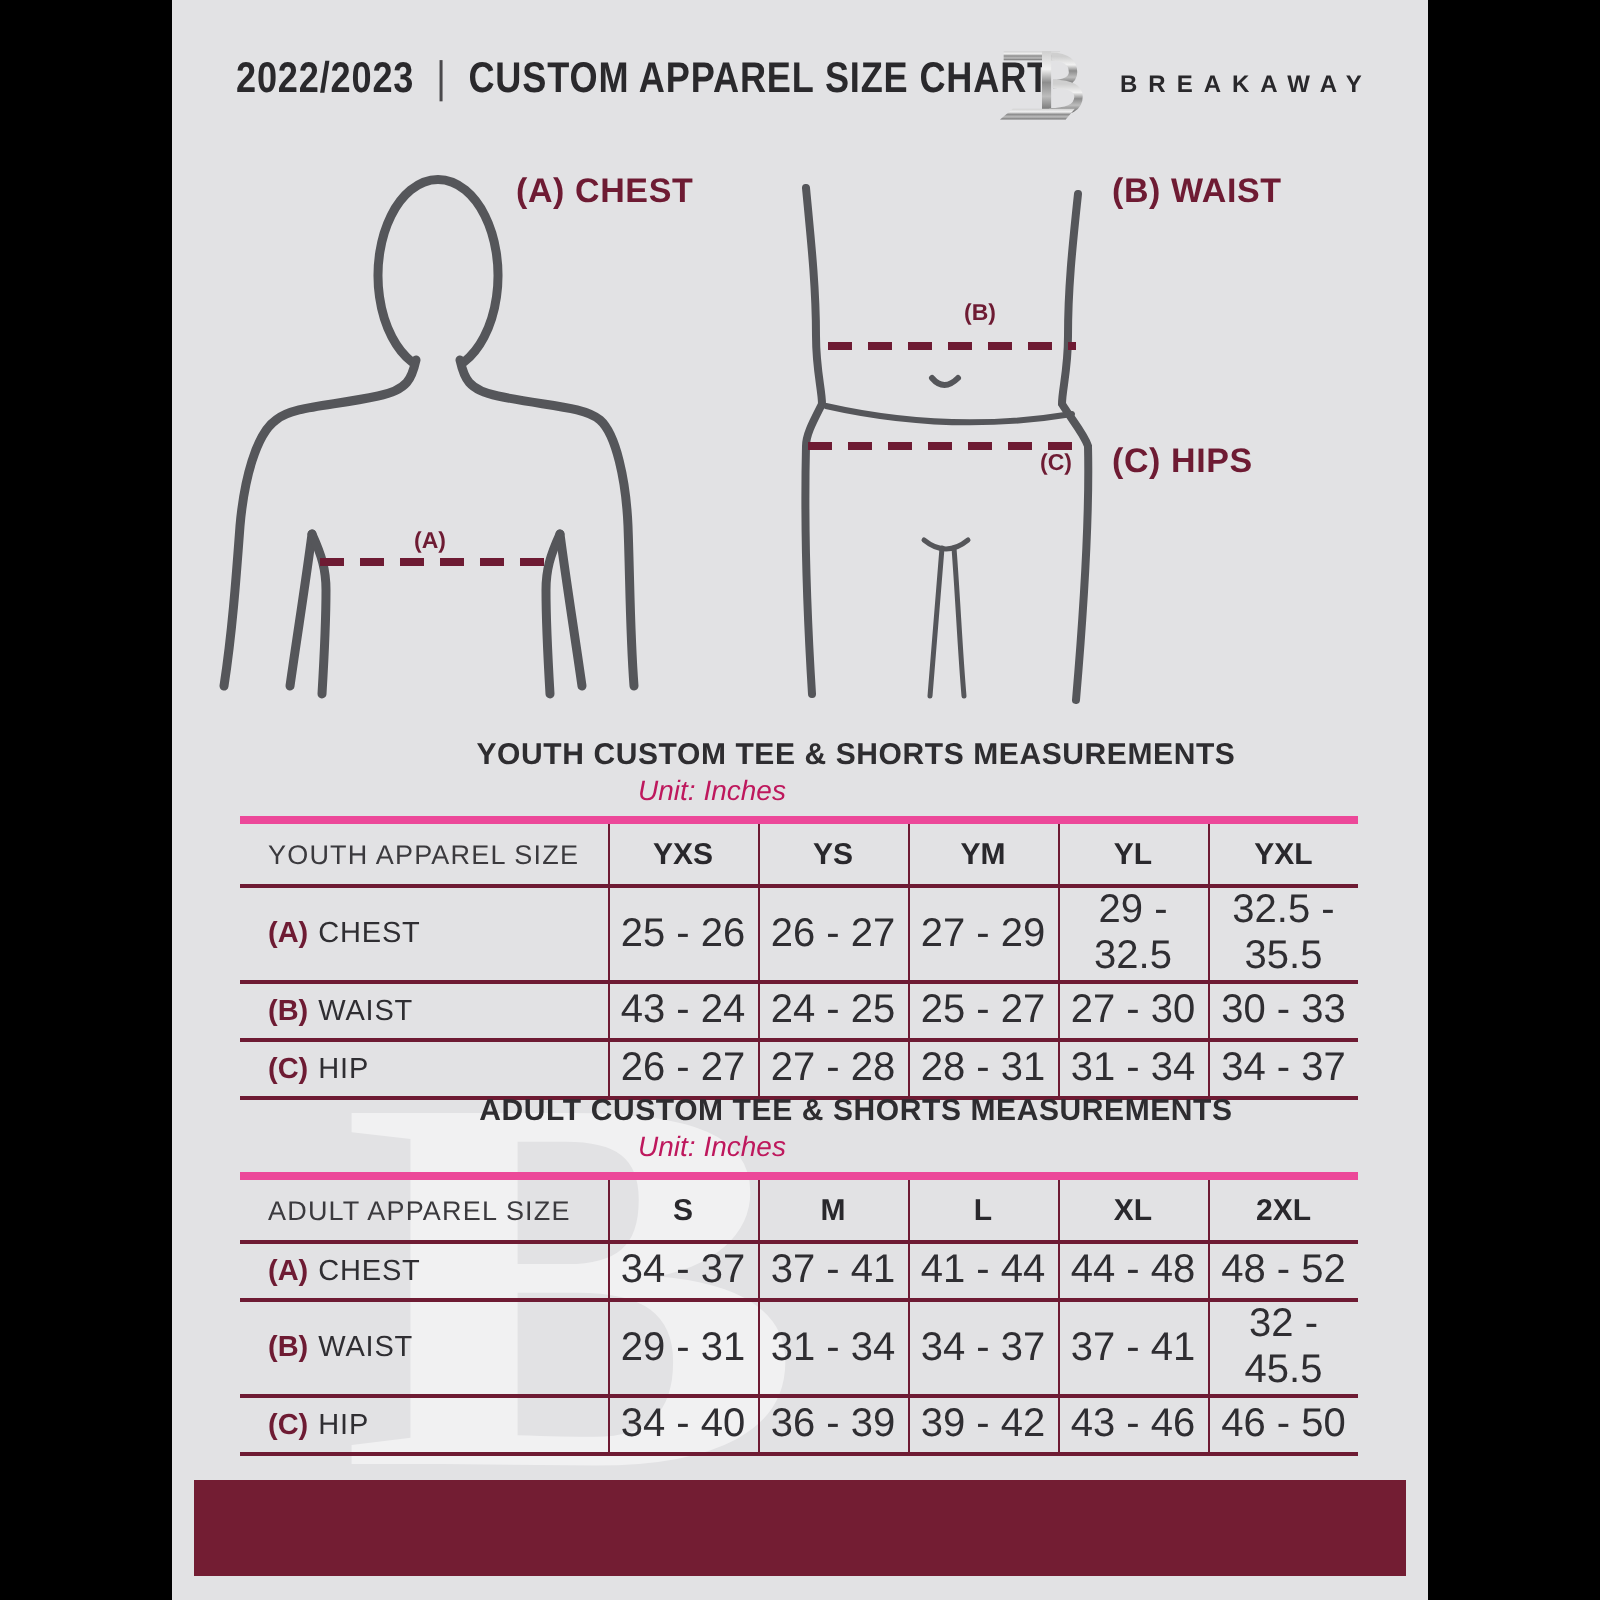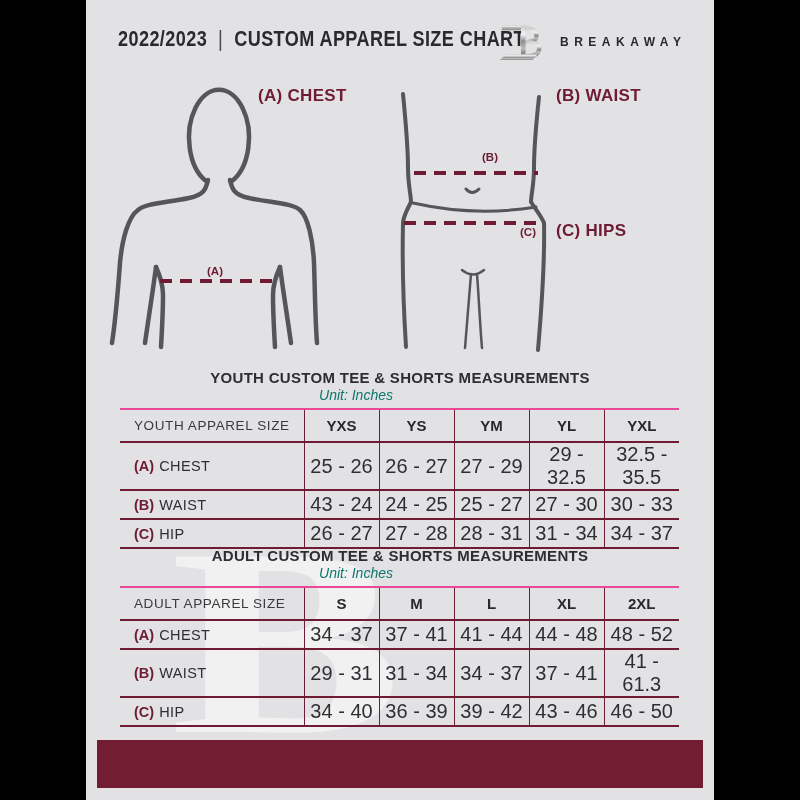--- a/index.html
+++ b/index.html
@@ -15,29 +15,29 @@
   .hdr-sep{font-weight:normal;color:#4a494c;font-size:22px;}
   .brand{left:474px;top:35px;font-weight:bold;font-size:12px;letter-spacing:5.5px;color:#29282b;white-space:nowrap;}
 
   
   .g-head{font-weight:bold;font-size:17px;color:#6e1b33;letter-spacing:.3px;white-space:nowrap;}
   .desc{font-style:italic;font-size:12.6px;line-height:14.3px;color:#702038;white-space:pre-line;}
   .fig-label{font-weight:bold;font-size:11.5px;color:#6e1b33;}
 
   
   .sec-title{left:0;width:628px;text-align:center;font-weight:bold;font-size:15px;
-    letter-spacing:.3px;color:#2e2d30;}
-  .sec-unit{left:0;width:540px;text-align:center;font-style:italic;font-size:14px;color:#0f766e;}
+    letter-spacing:.3px;color:#2e2d30;padding-left:28px;}
+  .sec-unit{left:0;width:540px;text-align:center;font-style:italic;font-size:14px;color:#be185d;}
 
   
   table.size{position:absolute;left:34px;border-collapse:collapse;table-layout:fixed;width:559px;
     background:transparent;}
   table.size col.c0{width:184px;}
   table.size col.cv{width:75px;}
-  table.size{border-top:2px solid #ec4899;border-bottom:2px solid #6e1b33;}
+  table.size{border-top:4px solid #ec4899;border-bottom:2px solid #6e1b33;}
   table.size tr{border-bottom:2px solid #6e1b33;}
   table.size th,table.size td{border-left:1.5px solid #6e1b33;padding:0;text-align:center;vertical-align:middle;}
   table.size th:first-child,table.size td:first-child{border-left:none;text-align:left;padding-left:14px;}
   table.size thead tr{height:33px;}
   table.size tbody tr{height:29px;}
   .col-hd{font-weight:normal;font-size:13.5px;letter-spacing:.6px;color:#3b3a3e;}
   .size-hd{font-weight:bold;font-size:15px;color:#29282c;}
   .mk{font-weight:bold;color:#6e1b33;font-size:14.5px;margin-right:5px;}
   .rowlab{font-size:14.5px;color:#2f2e32;letter-spacing:.4px;margin-top:16px;}
   .val{font-size:20px;color:#2f2e32;}
@@ -198,21 +198,21 @@
           <td class="val">41 - 44</td>
           <td class="val">44 - 48</td>
           <td class="val">48 - 52</td>
         </tr>
         <tr>
           <td><span class="mk">(B)</span><span class="rowlab">WAIST</span></td>
           <td class="val">29 - 31</td>
           <td class="val">31 - 34</td>
           <td class="val">34 - 37</td>
           <td class="val">37 - 41</td>
-          <td class="val">41 - 61.3</td>
+          <td class="val">32 - 45.5</td>
         </tr>
         <tr>
           <td><span class="mk">(C)</span><span class="rowlab">HIP</span></td>
           <td class="val">34 - 40</td>
           <td class="val">36 - 39</td>
           <td class="val">39 - 42</td>
           <td class="val">43 - 46</td>
           <td class="val">46 - 50</td>
         </tr>
       </tbody>

